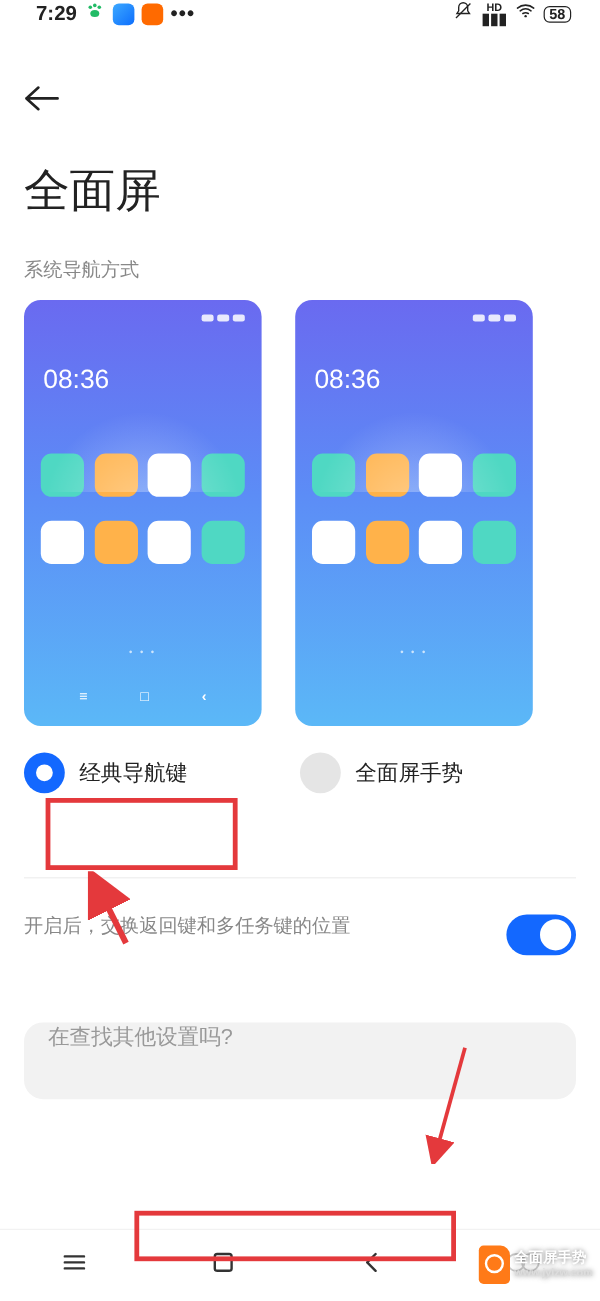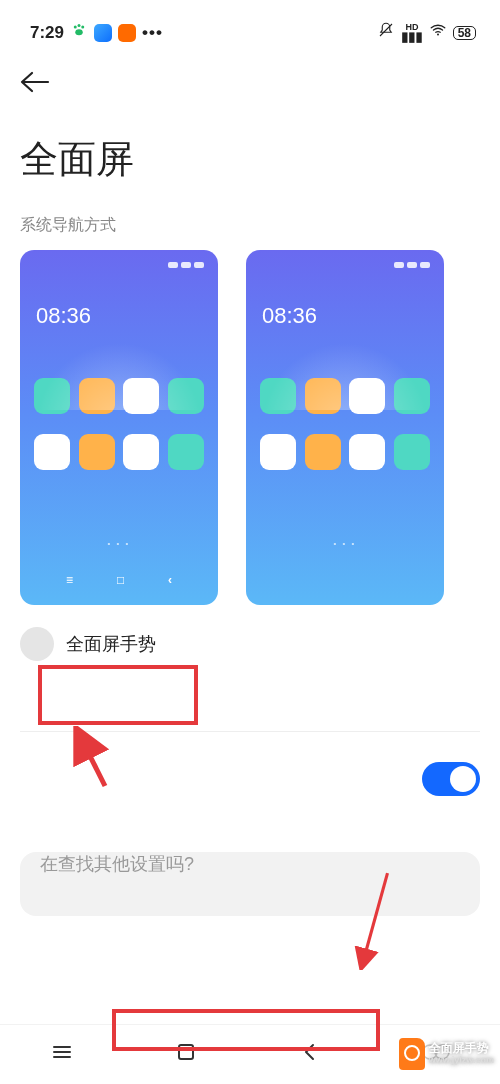--- a/index.html
+++ b/index.html
@@ -8,21 +8,21 @@
     height: 1084px;
     background: #fff;
     font-family: -apple-system, "Helvetica Neue", Arial, sans-serif;
     color: #222;
     position: relative;
     overflow: hidden;
   }
   .status-bar {
     height: 44px;
     display: flex;
-    align-items: flex-end;
+    align-items: flex-start;
     justify-content: space-between;
     padding: 0 24px 0 30px;
     font-size: 17px;
   }
   .sb-left { display: flex; align-items: center; gap: 6px; font-weight: 600; }
   .sb-right { display: flex; align-items: center; gap: 6px; }
   .sb-icon { width: 18px; height: 18px; }
   .sb-chip { width:18px; height:18px; border-radius:5px; }
   .sb-chip.blue { background: linear-gradient(135deg,#3da9ff,#0d6efd); }
   .sb-chip.red { background: #ff6a00; }
@@ -228,20 +228,24 @@
     <div class="pv-nav">
         <span>≡</span>
         <span>□</span>
         <span>‹</span>
       </div>
   </div>
 </div>
 
 <div class="options">
   <div class="option">
+    <span class="radio selected"></span>
+    <span>经典导航键</span>
+  </div>
+  <div class="option">
     <span class="radio unselected"></span>
     <span>全面屏手势</span>
   </div>
 </div>
 
 <div class="red-box1"></div>
 <div class="red-arrow1">
   <svg width="60" height="70" viewBox="0 0 60 70">
     <defs>
         <marker id="ah1" markerWidth="8" markerHeight="8" refX="5" refY="4" orient="auto">
@@ -249,20 +253,21 @@
         </marker>
       </defs>
     <path d="M40 60 L15 10" stroke="#e4393c" stroke-width="5" fill="none" marker-end="url(#ah1)"></path>
   </svg>
 </div>
 
 <div class="divider"></div>
 
 <div class="toggle-row">
   <div class="toggle-text">
+    <div class="t-sub">开启后，交换返回键和多任务键的位置</div>
   </div>
   <div class="switch"></div>
 </div>
 
 <div class="search-bar">
   <span>在查找其他设置吗?</span>
 </div>
 
 <div class="red-arrow2">
   <svg class="arrow-svg" viewBox="0 0 80 160">

